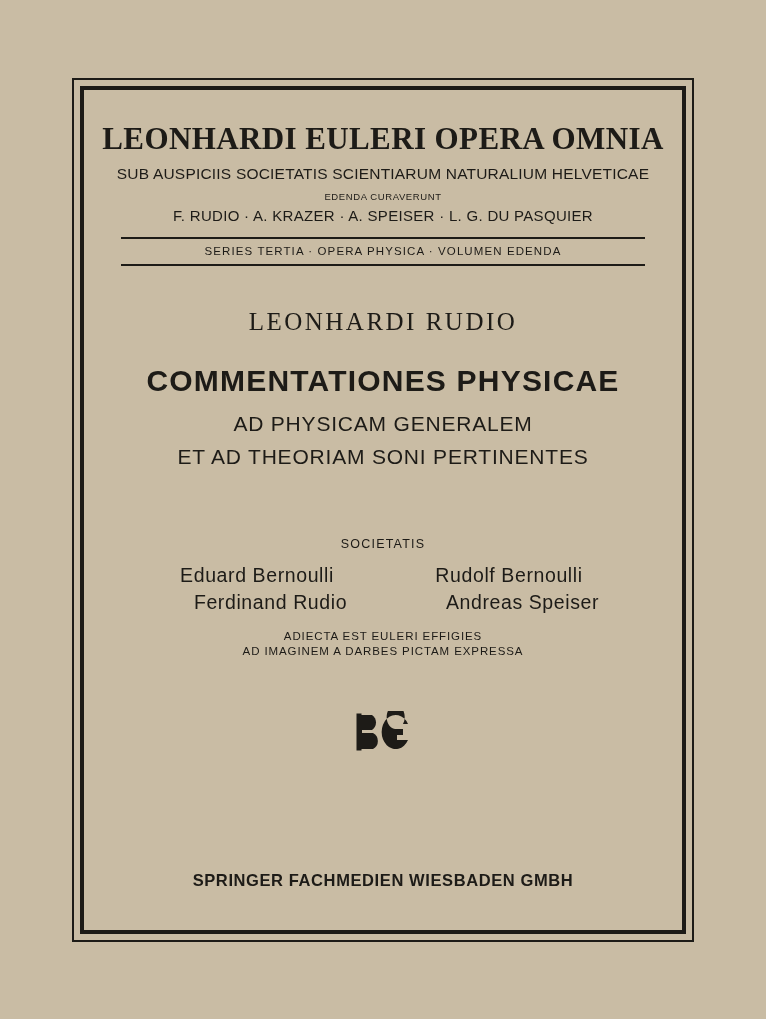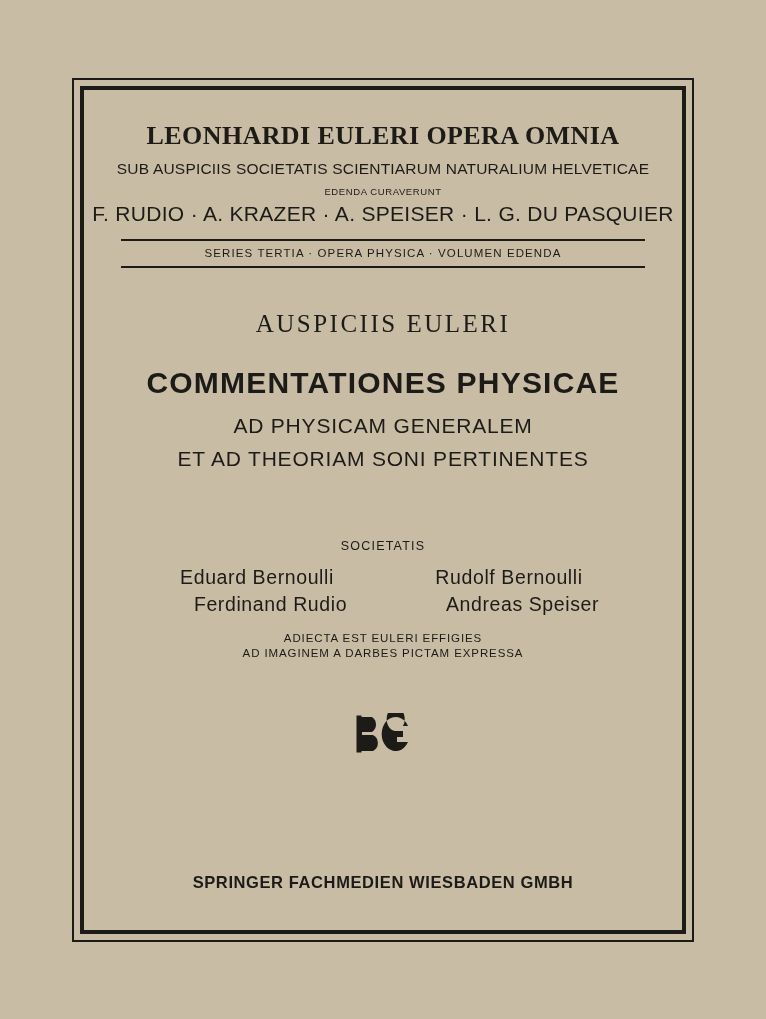--- a/index.html
+++ b/index.html
@@ -49,40 +49,40 @@
     top: 90px;
     width: 598px;
     height: 840px;
     color: #1d1b17;
     text-align: center;
   }
 
   
   .series-title {
     margin-top: 32px;
-    font-size: 26px;
+    font-size: 31px;
     font-weight: bold;
     letter-spacing: 0.4px;
     line-height: 1.1;
     font-family: "Liberation Serif", serif;
   }
   .series-sub {
     margin-top: 9px;
     font-size: 15.5px;
     letter-spacing: 0.2px;
     font-family: "Liberation Sans", sans-serif;
   }
   .series-edenda {
     margin-top: 8px;
     font-size: 9.5px;
     letter-spacing: 0.6px;
   }
   .series-editors {
     margin-top: 5px;
-    font-size: 21px;
+    font-size: 15px;
     letter-spacing: 0.3px;
   }
   .rule {
     width: 524px;
     height: 2px;
     background: #1d1b17;
     margin: 13px auto 0 auto;
   }
   .series-line {
     margin-top: 6px;
@@ -189,21 +189,21 @@
     <div class="series-edenda">EDENDA CURAVERUNT</div>
 
     <div class="series-editors">F. RUDIO · A. KRAZER · A. SPEISER · L. G. DU PASQUIER</div>
 
     <div class="rule"></div>
 
     <div class="series-line">SERIES TERTIA · OPERA PHYSICA · VOLUMEN EDENDA</div>
 
     <div class="rule2"></div>
 
-    <div class="author">AUSPICIIS EULERI</div>
+    <div class="author">LEONHARDI RUDIO</div>
 
     <div class="main-title">COMMENTATIONES PHYSICAE</div>
 
     <div class="subtitle1">AD PHYSICAM GENERALEM</div>
 
     <div class="subtitle2">ET AD THEORIAM SONI PERTINENTES</div>
 
     <div class="ediderunt">SOCIETATIS</div>
 
     <div class="ed-row">

